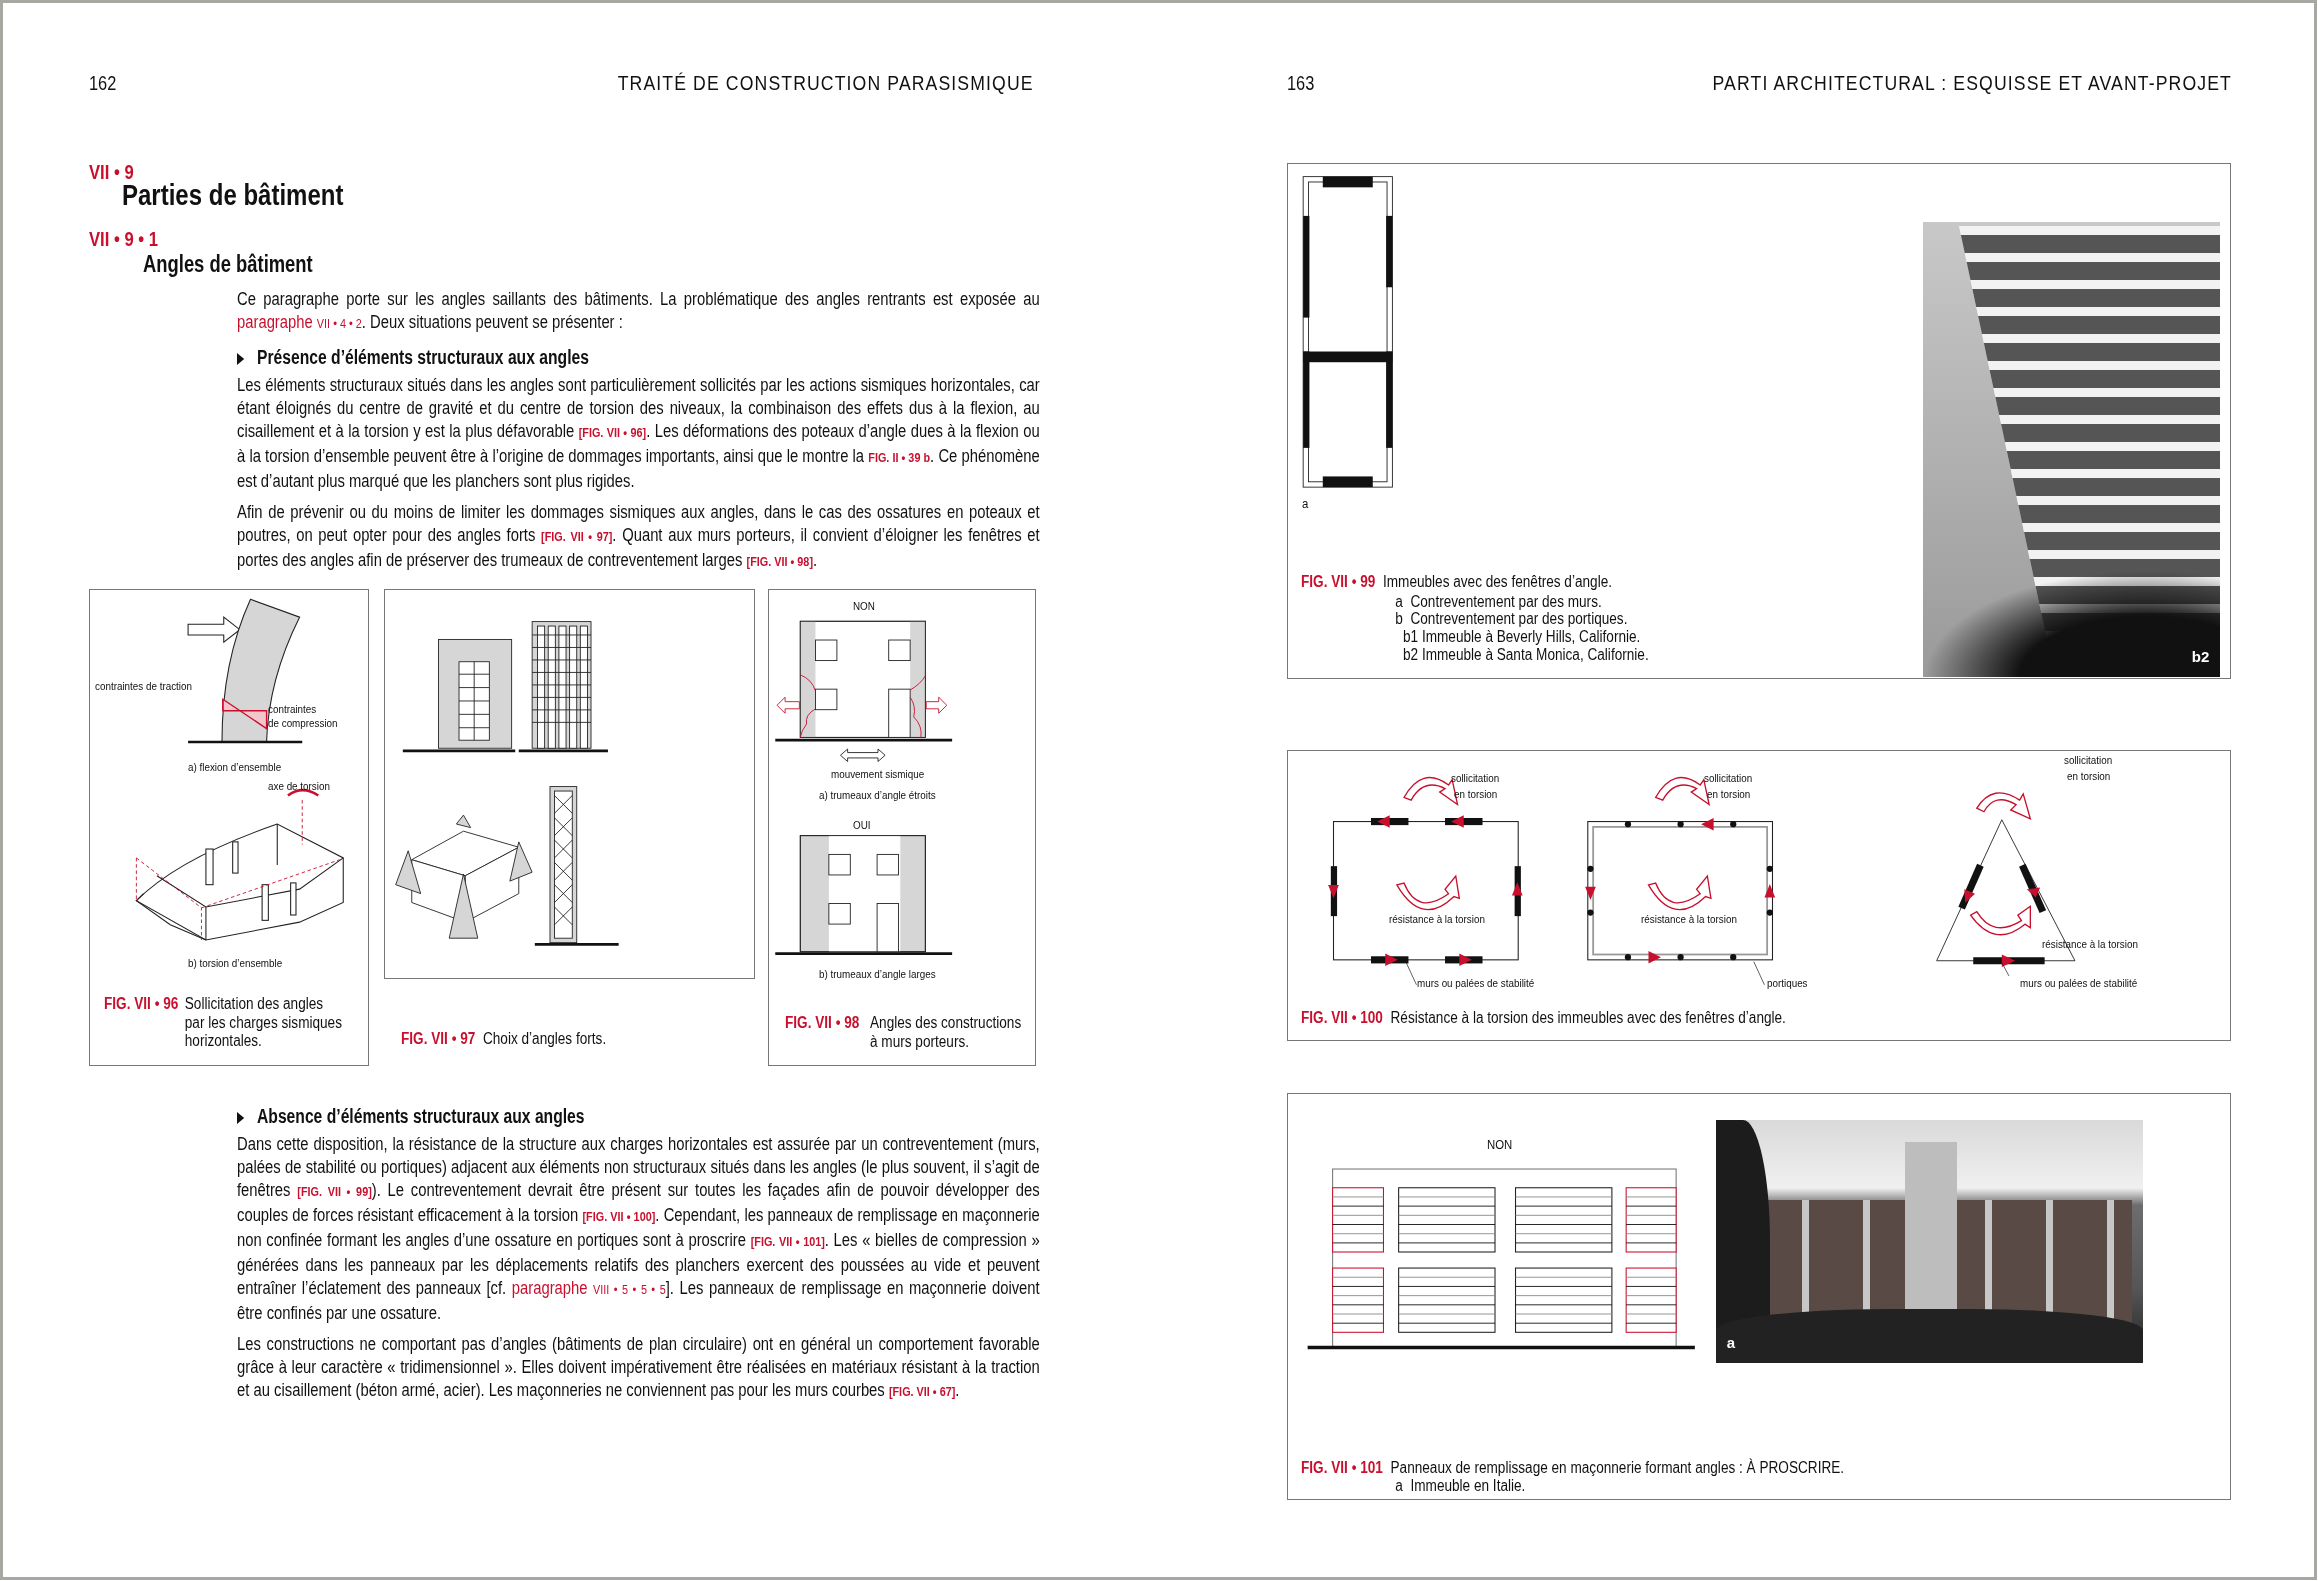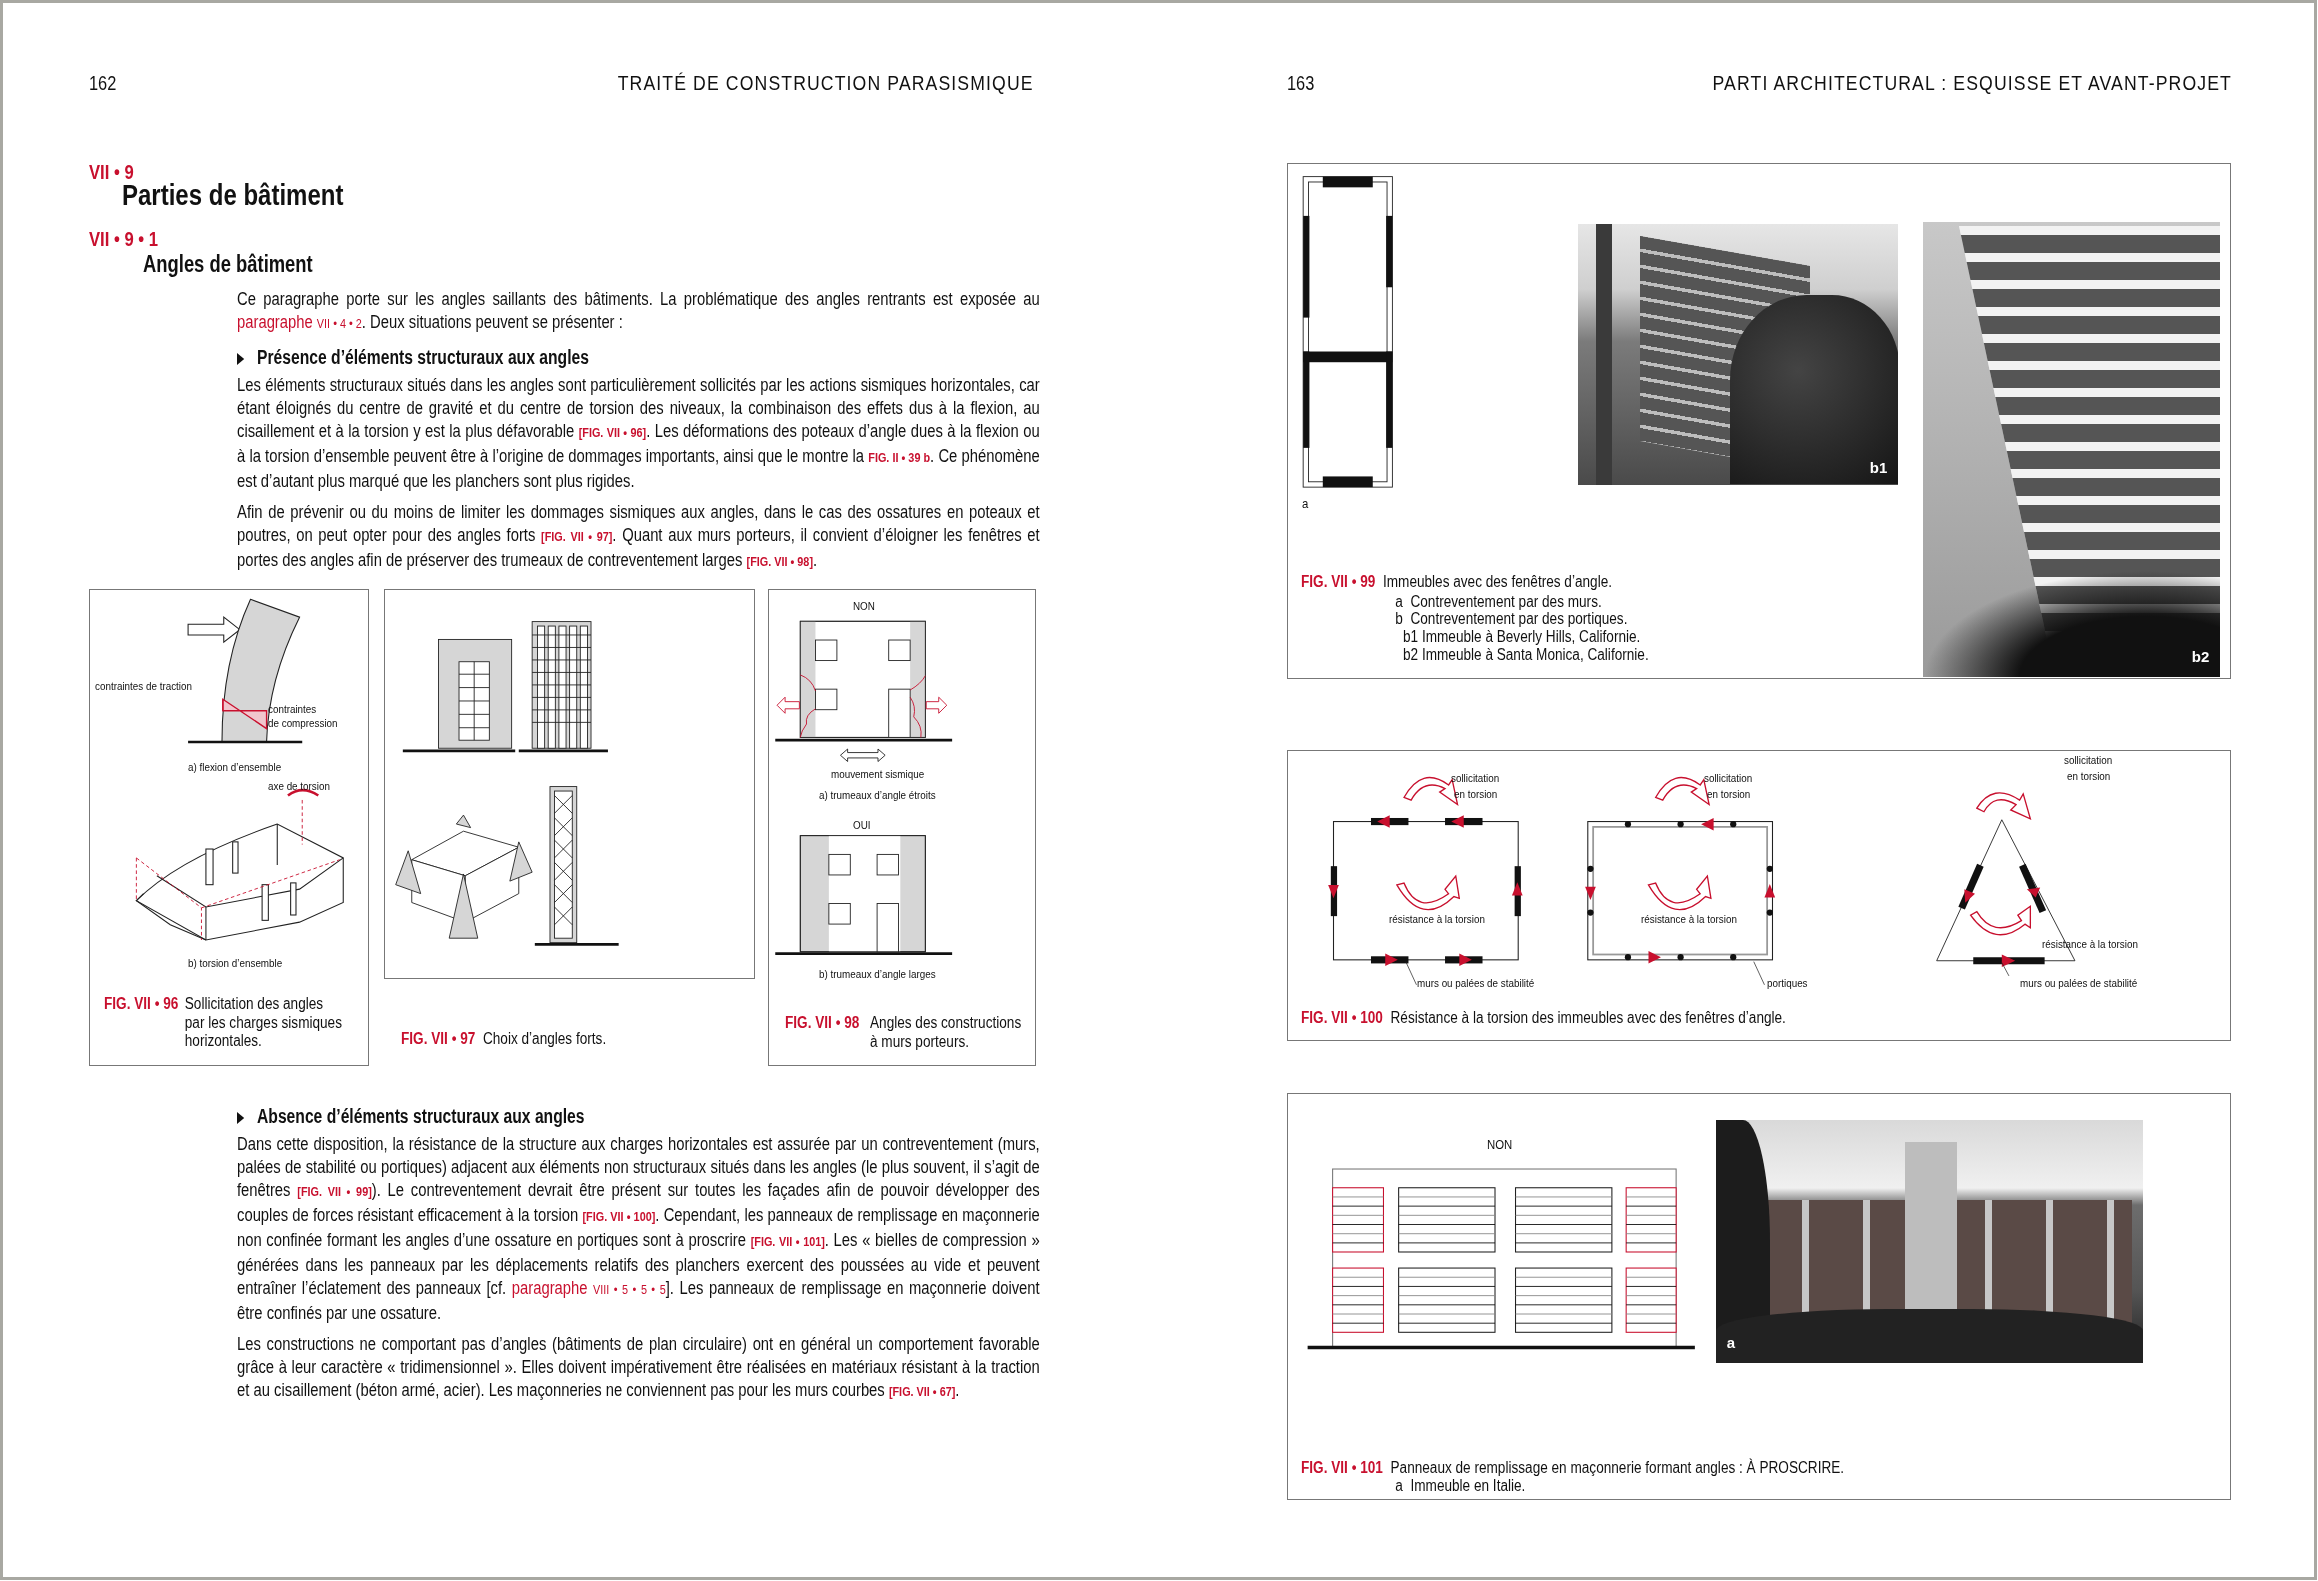--- a/index.html
+++ b/index.html
@@ -208,26 +208,20 @@
       <rect x="39" y="14" width="56" height="12"></rect>
       <rect x="39" y="350" width="56" height="12"></rect>
       <rect x="17" y="58" width="7" height="114"></rect>
       <rect x="110" y="58" width="7" height="80"></rect>
       <rect x="17" y="210" width="100" height="12"></rect>
       <rect x="17" y="210" width="7" height="108"></rect>
       <rect x="110" y="210" width="7" height="108"></rect>
     </g>
   </svg>
   <div class="lbl" style="left:14.3px;top:332px;font-size:13.4px;">a</div>
-  <div class="photo" style="left:290px;top:60px;width:320px;height:261px;background:linear-gradient(180deg,#e6e6e6 0%,#cfcfcf 25%,#7b7b7b 45%,#4a4a4a 100%);">
-    <div style="position:absolute;left:62px;top:27px;width:170px;height:205px;background:repeating-linear-gradient(180deg,#555 0 12.5px,#bdbdbd 12.5px 16px),#666;transform:skewY(10deg);"></div>
-    <div style="position:absolute;left:18px;top:0;width:16px;height:261px;background:#3a3a3a;"></div>
-    <div style="position:absolute;left:152px;top:71px;width:170px;height:189px;border-radius:45% 40% 0 0;background:radial-gradient(circle at 40% 40%,#444,#151515);"></div>
-    <div class="plab" style="right:10.7px;bottom:9px;">b1</div>
-  </div>
   <div class="photo" style="left:635px;top:58px;width:297px;height:455px;background:linear-gradient(180deg,#c8c8c8 0%,#9a9a9a 100%);">
     <div style="position:absolute;left:36px;top:3.6px;width:268px;height:464px;background:repeating-linear-gradient(180deg,#f2f2f2 0 9px,#555 9px 27px),#ddd;transform:skewX(12deg);transform-origin:top left;"></div>
     <div style="position:absolute;left:0;bottom:0;width:297px;height:107px;background:radial-gradient(ellipse at 75% 100%,#111 40%,transparent 70%);"></div>
     <div class="plab" style="right:10.7px;bottom:12.5px;">b2</div>
   </div>
   <div class="cap" style="left:12.5px;top:408px;">
     <span class="figlab">FIG. VII • 99</span><span>Immeubles avec des fenêtres d’angle.</span>
     <div style="position:absolute;left:111px;top:19.6px;white-space:pre;">a  Contreventement par des murs.</div>
     <div style="position:absolute;left:111px;top:37px;white-space:pre;">b  Contreventement par des portiques.</div>
     <div style="position:absolute;left:120px;top:55px;white-space:pre;">b1 Immeuble à Beverly Hills, Californie.</div>

